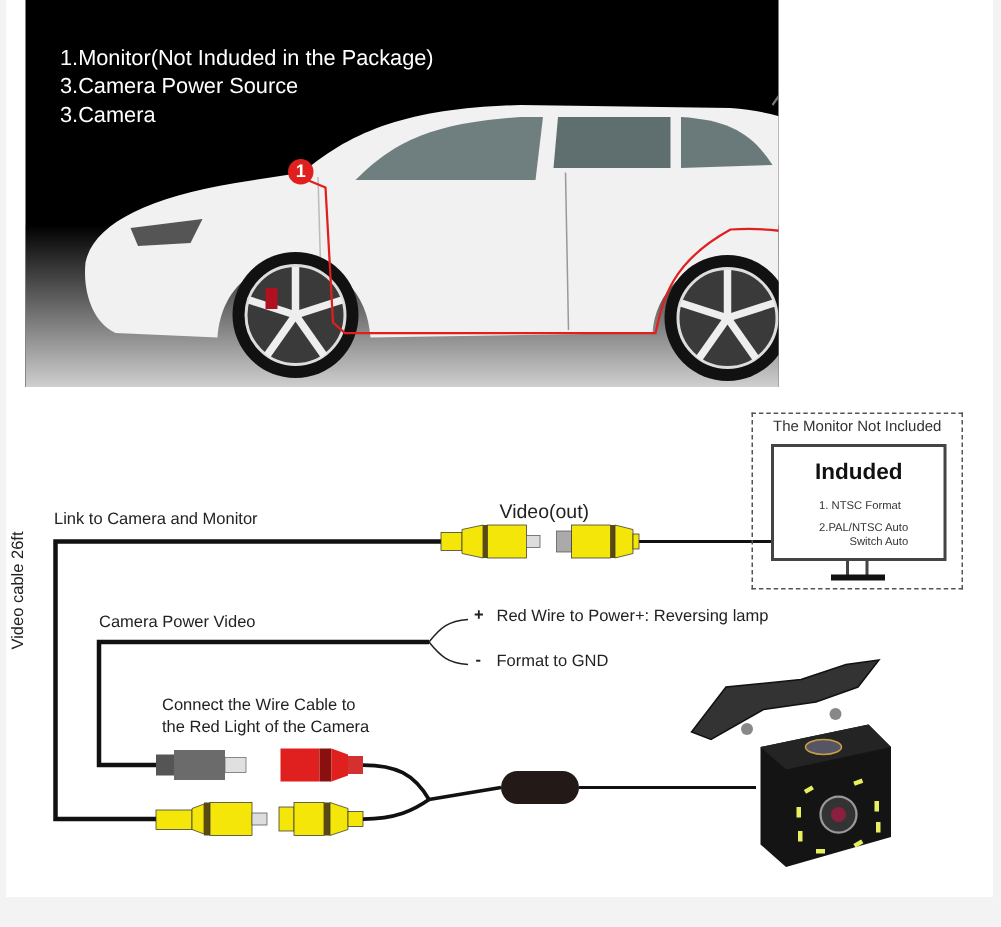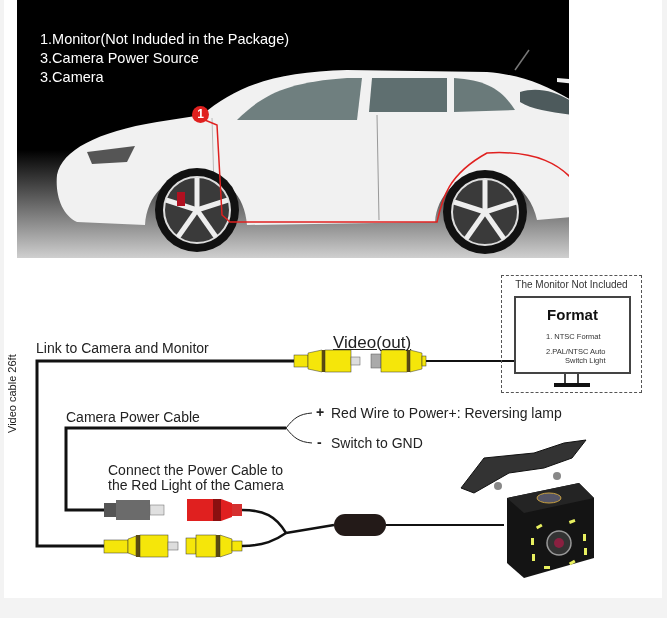--- a/index.html
+++ b/index.html
@@ -1,24 +1,24 @@
 <!DOCTYPE html>
 <html><head>
 <meta charset="utf-8">
 <style>
   * { box-sizing: border-box; margin: 0; padding: 0; }
   html, body { width: 667px; height: 618px; overflow: hidden; background: #f3f3f3; font-family: "Liberation Sans", sans-serif; }
   .page { position: absolute; left: 4px; top: 0; width: 658px; height: 598px; background: #ffffff; }
-  .photo { position: absolute; left: 13px; top: 0; width: 552px; height: 258px; background: #000; overflow: hidden; padding-left: 11px; }
+  .photo { position: absolute; left: 13px; top: 0; width: 502px; height: 258px; background: #000; overflow: hidden; padding-left: 11px; }
   .photo-legend { position: absolute; left: 23px; top: 30px; color: #ffffff; font-size: 14.5px; line-height: 19px; }
   .photo-legend div { white-space: nowrap; }
   .photo svg, .diagram svg { position: absolute; left: 0; top: 0; }
   .badge { position: absolute; width: 17px; height: 17px; border-radius: 50%; background: #e0201f; color: #fff; font-size: 12px; font-weight: bold; text-align: center; line-height: 17px; }
   .diagram { position: absolute; left: 0; top: 258px; width: 658px; height: 340px; }
-  .lbl { position: absolute; color: #222; font-size: 14px; white-space: nowrap; }
+  .lbl { position: absolute; color: #222; font-size: 11px; white-space: nowrap; }
   .monitor-box { position: absolute; left: 497px; top: 17px; width: 141px; height: 118px; border: 1px dashed #555; }
   .monitor-caption { position: absolute; left: 0; top: 3px; width: 100%; text-align: center; font-size: 10px; color: #333; }
   .monitor-screen { position: absolute; left: 12px; top: 20px; width: 117px; height: 78px; border: 2px solid #444; background: #fff; }
   .monitor-title { position: absolute; left: 0; top: 8px; width: 100%; text-align: center; font-size: 15px; font-weight: bold; color: #111; }
   .monitor-spec { position: absolute; left: 30px; font-size: 7.5px; color: #333; line-height: 9px; }
   .vlabel { position: absolute; left: 2px; top: 175px; transform: rotate(-90deg); transform-origin: left top; font-size: 11px; color: #222; white-space: nowrap; }
 </style>
 </head>
 <body>
 
@@ -160,40 +160,40 @@
           <rect x="579" y="276" width="3" height="7"></rect>
           <rect x="528" y="296" width="3" height="7"></rect>
           <rect x="580" y="290" width="3" height="7"></rect>
           <rect x="540" y="308" width="6" height="3"></rect>
           <rect x="565" y="303" width="6" height="3" transform="rotate(-30 568 304)"></rect>
         </g>
       </g>
     </svg>
 
     <div class="lbl" style="left:32px; top:82px;">Link to Camera and Monitor</div>
-    <div class="lbl" style="left:329px; top:75px; font-size:17px;text-decoration:underline;">Video(out)</div>
-    <div class="lbl" style="left:62px; top:151px;">Camera Power Cable</div>
+    <div class="lbl" style="left:329px; top:75px; font-size:13px;">Video(out)</div>
+    <div class="lbl" style="left:62px; top:151px;">Camera Power Video</div>
     <div class="lbl" style="left:312px; top:146px; font-weight:bold;">+</div>
     <div class="lbl" style="left:327px; top:147px;">Red Wire to Power+: Reversing lamp</div>
     <div class="lbl" style="left:313px; top:176px; font-weight:bold;">-</div>
-    <div class="lbl" style="left:327px; top:177px;">Switch to GND</div>
+    <div class="lbl" style="left:327px; top:177px;">Format to GND</div>
     <div class="lbl" style="left:104px; top:205px; line-height:15px;">
-      <div>Connect the Power Cable to</div>
+      <div>Connect the Wire Cable to</div>
       <div>the Red Light of the Camera</div>
     </div>
     <div class="vlabel">Video cable 26ft</div>
 
     <div class="monitor-box">
       <div class="monitor-caption">The Monitor Not Included</div>
       <div class="monitor-screen">
-        <div class="monitor-title">Format</div>
+        <div class="monitor-title">Induded</div>
         <div class="monitor-spec" style="top:34px;">1. NTSC Format</div>
         <div class="monitor-spec" style="top:49px;text-align:right;">
           <div>2.PAL/NTSC Auto</div>
-          <div style="padding-left:5px;">Switch Light</div>
+          <div style="padding-left:5px;">Switch Auto</div>
         </div>
       </div>
       <div style="position:absolute; left:62px; top:98px; width:2px; height:10px; background:#444;"></div>
       <div style="position:absolute; left:75px; top:98px; width:2px; height:10px; background:#444;"></div>
       <div style="position:absolute; left:52px; top:107px; width:36px; height:4px; background:#111;"></div>
     </div>
   </div>
 </div>
 
 </body></html>

